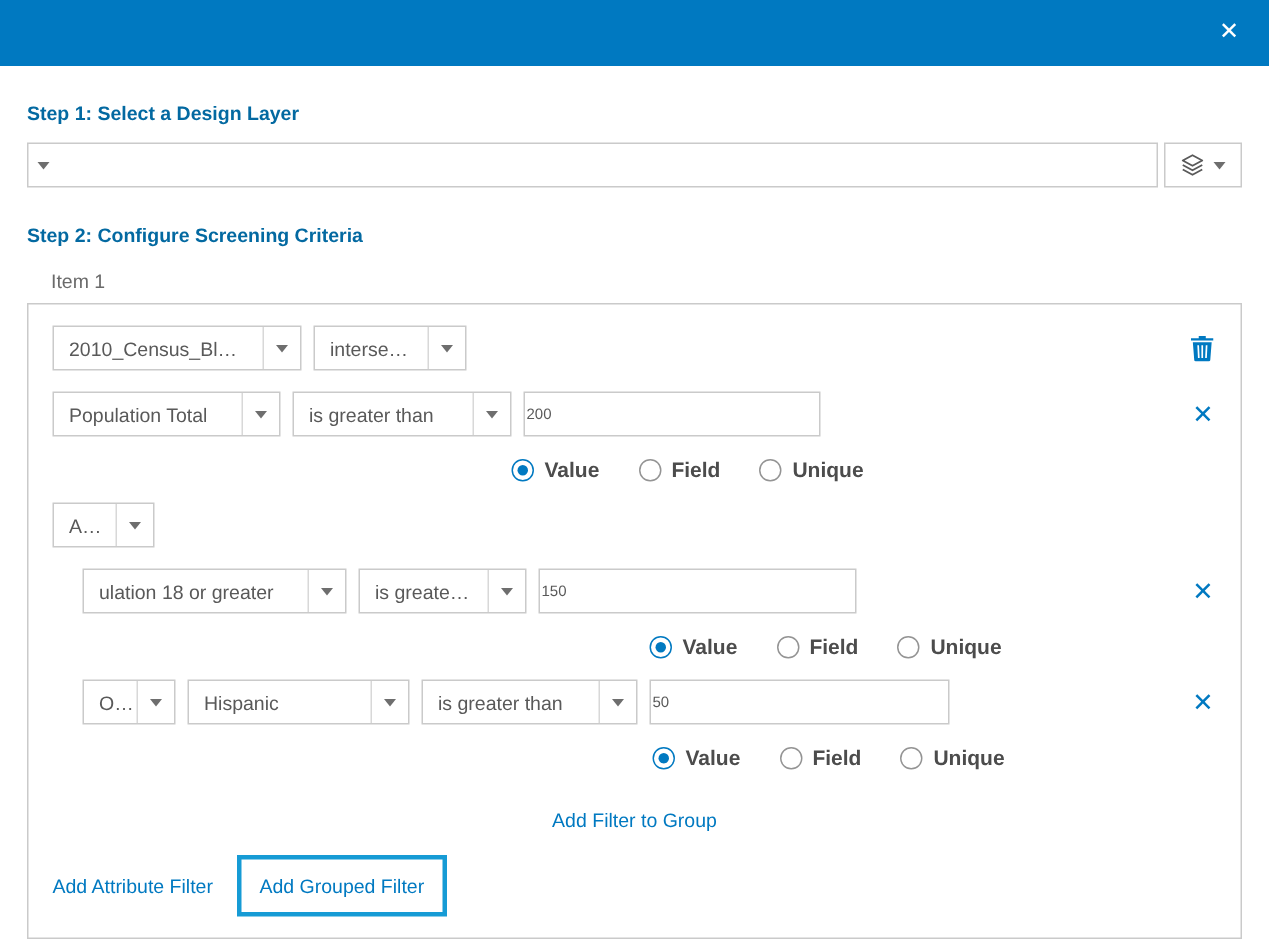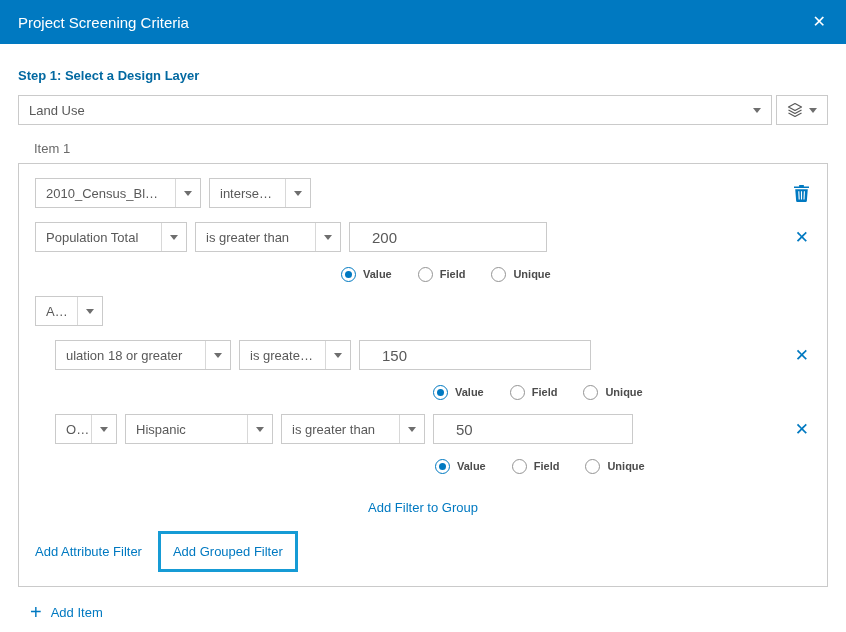--- a/index.html
+++ b/index.html
@@ -80,23 +80,23 @@
   }
 
   .panel { border: 1px solid #cacaca; padding: 14px 16px 14px; }
 
   .row { display: flex; align-items: center; gap: 8px; margin-bottom: 14px; }
   .row.indented { padding-left: 20px; }
 
   .text-input {
     border: 1px solid #cacaca;
     height: 30px;
-    padding: 0 22px;
+    padding: 0 1px;
     color: #595959;
-    font-size: 15px;
+    font-size: 10px;
     font-family: "Liberation Sans", "DejaVu Sans", sans-serif;
     outline: none;
   }
 
   .remove-x {
     margin-left: auto;
     color: #0079c1;
     font-size: 17px;
     font-weight: 600;
     line-height: 1;
@@ -119,21 +119,21 @@
     flex: none;
   }
   .radio.selected { border-color: #0079c1; }
   .radio.selected::after {
     content: "";
     position: absolute;
     left: 3px; top: 3px; right: 3px; bottom: 3px;
     border-radius: 50%;
     background: #0079c1;
   }
-  .radio-label { font-weight: bold; color: #4c4c4c; font-size: 11px; }
+  .radio-label { font-weight: bold; color: #4c4c4c; font-size: 14px; }
 
   .link { color: #0079c1; cursor: pointer; font-size: 13px; }
   .add-filter-group { text-align: center; margin: 26px 0 16px; }
 
   .bottom-links { display: flex; align-items: center; margin-top: 4px; }
   .highlight-box {
     border: 3px solid #169bd5;
     padding: 10px 12px;
     margin-left: 16px;
   }
@@ -149,43 +149,42 @@
   .plus-glyph { color: #0079c1; font-size: 20px; font-weight: 400; line-height: 1; }
 
   svg { display: block; }
 </style>
 </head>
 <body>
 
 <div>
 
   <header class="titlebar">
-    <span class="title">Project Screening Criteria</span>
     <span class="close">✕</span>
   </header>
 
   <div class="content">
 
     <div class="step-label step1-label">Step 1: Select a Design Layer</div>
 
     <div class="layer-row">
       <div class="select wide">
-        <span class="select-text">Land Use</span>
         <span class="caret"></span>
       </div>
       <div class="layers-btn">
         <svg width="16" height="16" viewBox="0 0 16 16" fill="none" stroke="#595959" stroke-width="1.2" stroke-linejoin="round">
           <path d="M8 1.5 14.5 5 8 8.5 1.5 5z"></path>
           <path d="M1.5 8 8 11.5 14.5 8"></path>
           <path d="M1.5 11 8 14.5 14.5 11"></path>
         </svg>
         <span class="caret"></span>
       </div>
     </div>
 
+    <div class="step-label step2-label">Step 2: Configure Screening Criteria</div>
     <div class="item-label">Item 1</div>
 
     <div class="panel">
 
       <div class="row">
         <div class="select" style="width:166px">
           <span class="select-text">2010_Census_Blocks</span>
           <span class="caret-box">
               <span class="caret"></span>
             </span>
@@ -250,21 +249,21 @@
           <span class="caret-box">
               <span class="caret"></span>
             </span>
         </div>
         <div class="select" style="width:112px">
           <span class="select-text">is greater than</span>
           <span class="caret-box">
               <span class="caret"></span>
             </span>
         </div>
-        <input class="text-input" style="width: 232px;" value="150">
+        <input class="text-input" style="width: 212px;" value="150">
         <span class="remove-x">✕</span>
       </div>
 
       <div class="radio-row rr2">
         <span class="radio-opt">
           <span class="radio selected"></span>
           <span class="radio-label">Value</span>
         </span>
         <span class="radio-opt">
           <span class="radio"></span>

